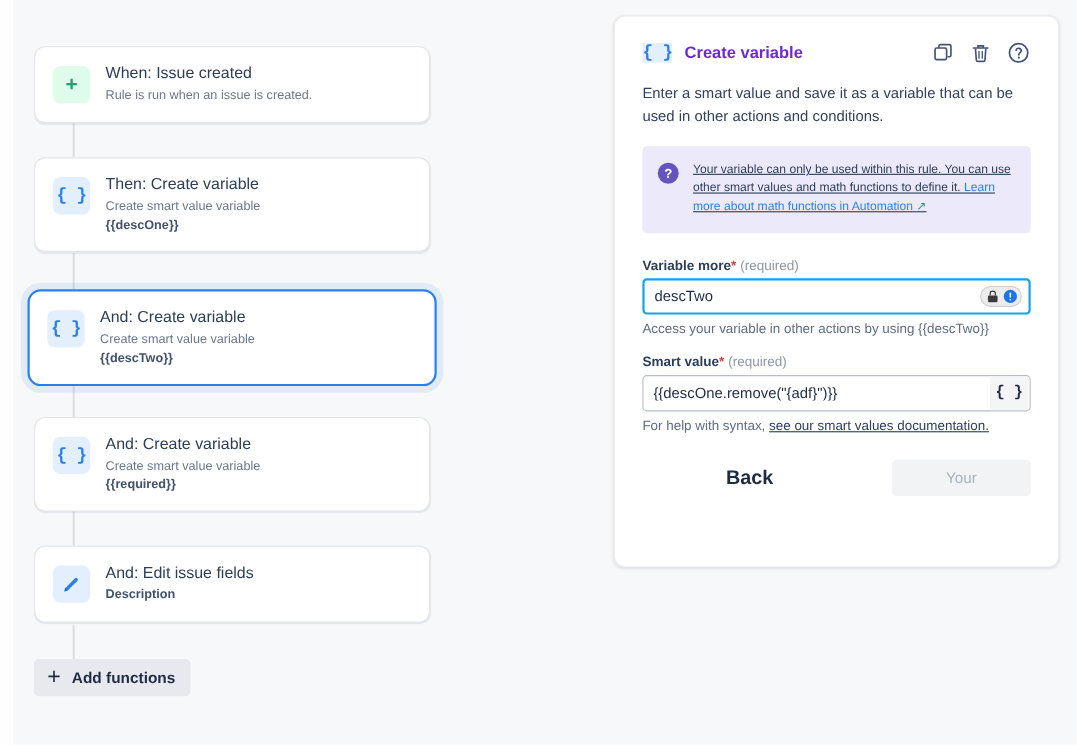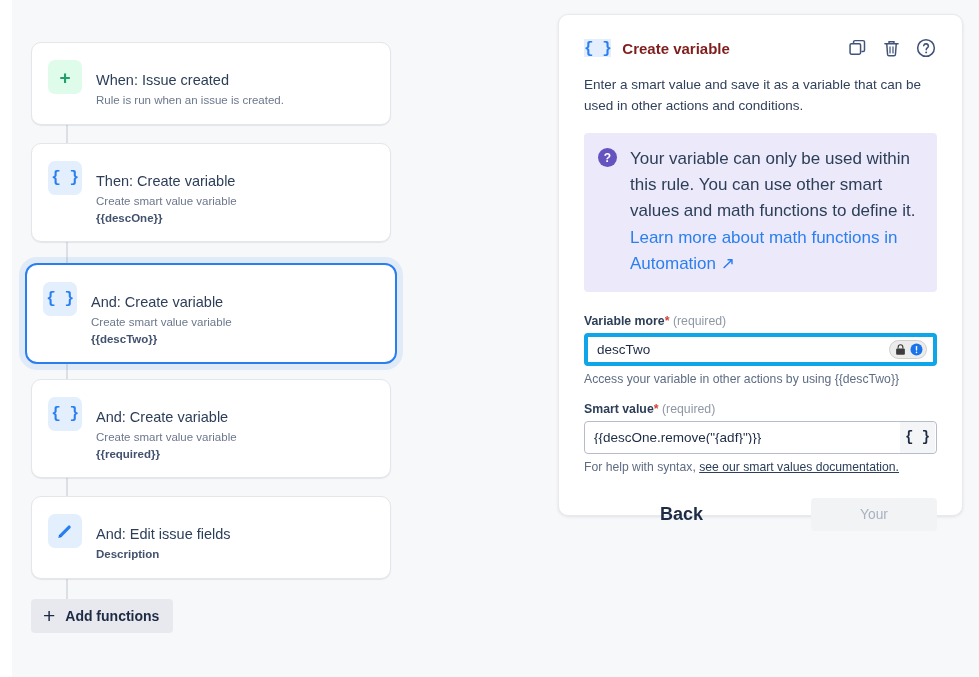--- a/index.html
+++ b/index.html
@@ -64,21 +64,21 @@
   .glyph.green { background: #dffbe9; color: #22a06b; }
   .glyph.blue  { background: #e3effd; color: #2a7ff0; }
   .glyph .plus {
     font-size: 19px; font-weight: 700; line-height: 1;
   }
   .glyph .braces {
     font-size: 16px; font-weight: 700; line-height: 1;
     font-family: "Liberation Mono", monospace;
     letter-spacing: -0.5px;
   }
-  .card .body { flex: 1 1 auto; min-width: 0; margin-top: 13px; }
+  .card .body { flex: 1 1 auto; min-width: 0; }
   .card .title {
     font-size: 14.5px;
     color: #2c3e58;
     line-height: 1.25;
     margin-bottom: 3px;
   }
   .card .sub {
     font-size: 11.5px;
     color: #6b778c;
     line-height: 1.45;
@@ -131,21 +131,21 @@
   }
   .panel-head {
     display: flex;
     align-items: center;
     margin-bottom: 16px;
   }
   .panel-head .glyph { margin-right: 11px; margin-top: 0; }
   .panel-title {
     font-size: 15px;
     font-weight: 700;
-    color: #7f1d1d;
+    color: #6d28d9;
     flex: 1 1 auto;
   }
   .head-actions { display: flex; align-items: center; gap: 13px; }
   .head-actions .icn { cursor: pointer; display: block; line-height: 0; }
 
   .panel-desc {
     font-size: 13.5px;
     color: #31415c;
     line-height: 1.52;
     margin-bottom: 17px;
@@ -165,23 +165,24 @@
     border-radius: 50%;
     background: #6554c0;
     color: #ffffff;
     font-size: 12px;
     font-weight: 700;
     display: flex; align-items: center; justify-content: center;
     margin-right: 13px;
     margin-top: 2px;
   }
   .infobox .itxt {
-    font-size: 17px;
+    font-size: 11px;
     color: #2c3e58;
     line-height: 1.54;
+    text-decoration: underline;
   }
   .infobox a {
     color: #2a7ff0;
     text-decoration: none;
   }
 
   .field-label {
     font-size: 12.3px;
     font-weight: 700;
     color: #2c3e58;
@@ -193,21 +194,21 @@
   .input-wrap {
     position: relative;
     height: 33px;
     border-radius: 4px;
     background: #ffffff;
     display: flex;
     align-items: center;
     padding: 0 6px 0 9px;
   }
   .input-wrap.focused {
-    border: 4px solid #0ea5e9;
+    border: 2px solid #0ea5e9;
   }
   .input-wrap.plain {
     border: 1px solid #b6bcc8;
   }
   .input-val {
     flex: 1 1 auto;
     font-size: 13.5px;
     color: #1d2b45;
     line-height: 1;
     white-space: nowrap;

